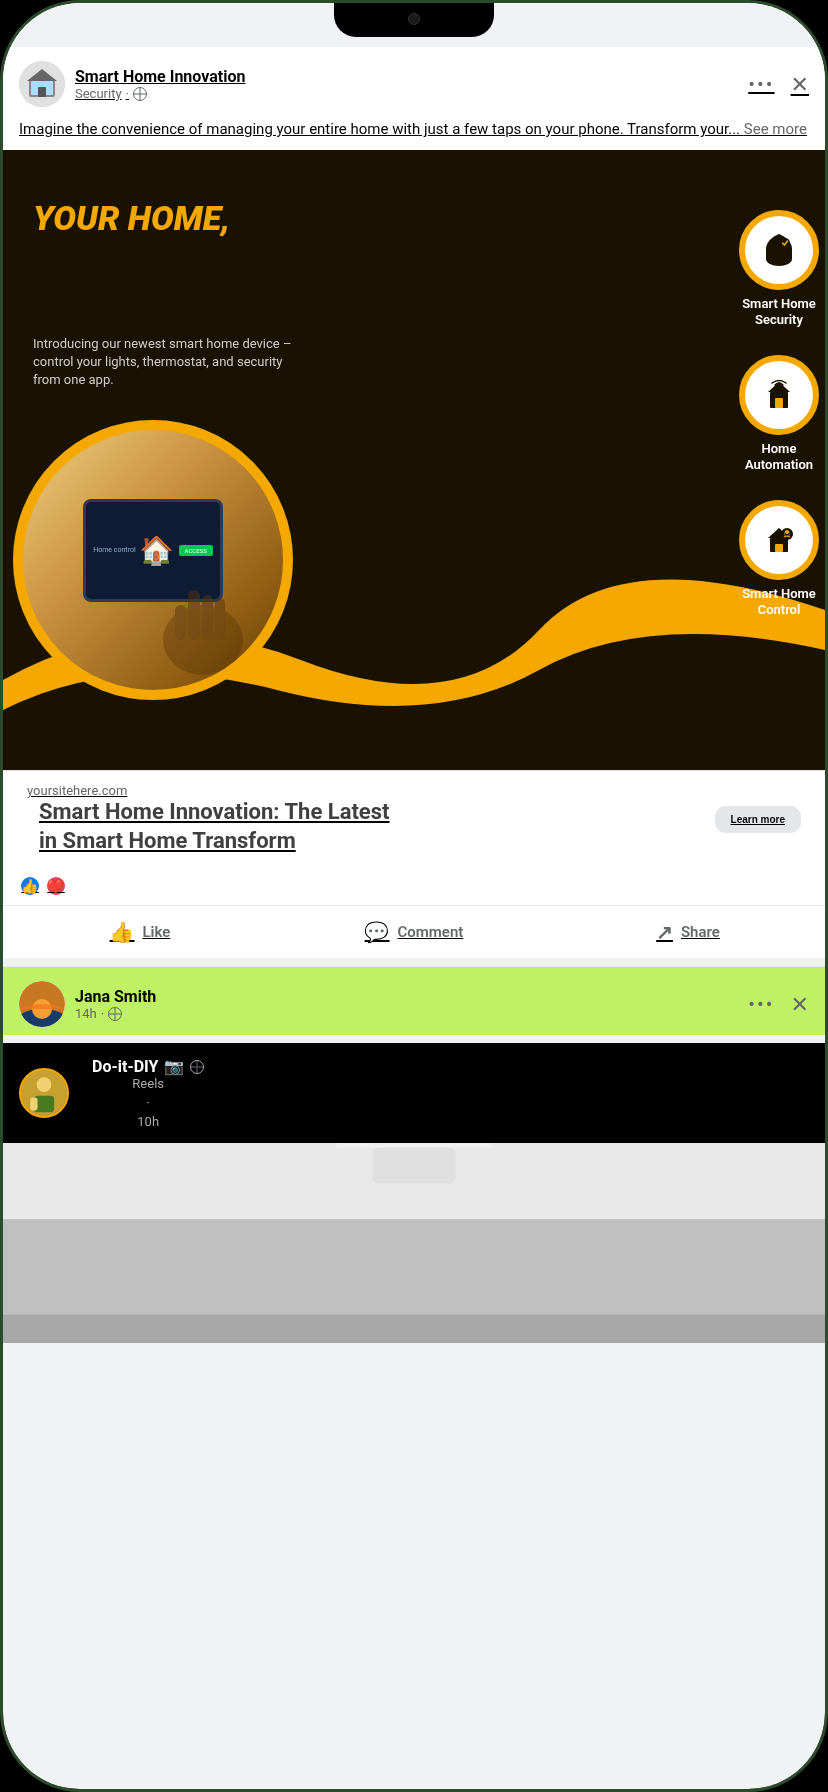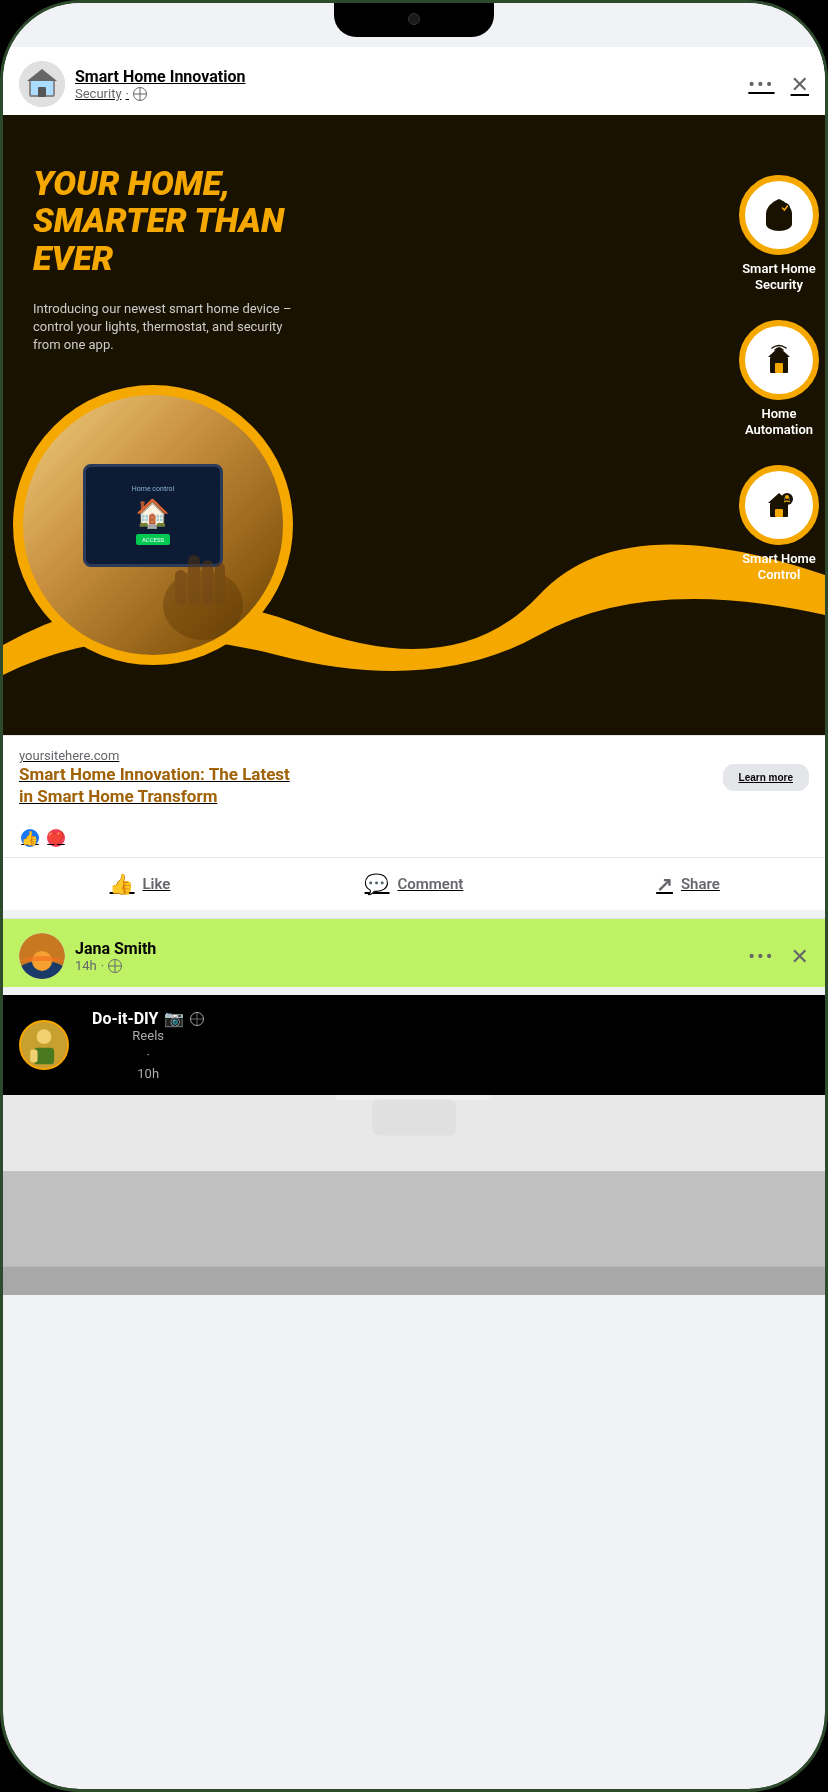--- a/index.html
+++ b/index.html
@@ -230,40 +230,41 @@
       color: #fff;
       text-align: center;
       font-weight: 600;
       line-height: 1.2;
     }
 
     
     .ad-footer {
       background: #fff;
       border-top: 1px solid #e4e6ea;
-      padding: 12px 16px;
+      padding: 12px 24px;
       display: flex;
       align-items: center;
       justify-content: space-between;
     }
 
     .ad-footer-left {
       flex: 1;
     }
 
     .ad-site-url {
       font-size: 13px;
       color: #65676b;
     }
 
     .ad-title {
-      font-size: 17px;
+      font-size: 22px;
       font-weight: 700;
-      color: #a16207;
+      color: #404040;
       line-height: 1.3;
+      margin-left: 12px;
     }
 
     .learn-more-btn {
       background: #e4e6ea;
       color: #050505;
       border: none;
       padding: 8px 16px;
       border-radius: 11px;
       font-size: 10px;
       font-weight: 600;
@@ -458,21 +459,20 @@
       overflow: hidden;
     }
 
     .tablet-visual {
       width: 140px;
       height: 103px;
       background: #0d1b35;
       border-radius: 8px;
       border: 3px solid #2a3a5a;
       display: flex;
-      flex-direction: column;
       align-items: center;
       justify-content: center;
       gap: 4px;
       position: relative;
       margin-top: -20px;
     }
 
     .tablet-top-text {
       font-size: 7px;
       color: #8ab4d0;
@@ -525,26 +525,29 @@
                 <span class="globe-icon"></span>
               </span>
             </div>
           </div>
           <div class="post-header-actions">
             <span class="dots-icon">•••</span>
             <span class="close-icon-btn">✕</span>
           </div>
         </div>
 
+        <div class="post-text">
+          <span>Imagine the convenience of managing your entire home with just a few taps on your phone. Transform your...</span>
+          <span class="see-more">See more</span>
+        </div>
 
         <div class="ad-creative">
 
           <div class="ad-headline">
             <span>YOUR HOME,</span><br>
-            <span>SMARTER THAN EVER</span>
           </div>
 
           <div class="ad-subtext">Introducing our newest smart home device – control your lights, thermostat, and security from one app.</div>
 
           <svg class="ad-wave-svg" viewBox="0 0 690 220" preserveAspectRatio="none" xmlns="http://www.w3.org/2000/svg">
             <path d="M0,220 L0,130 Q120,50 250,110 Q380,170 450,80 Q520,-10 690,60 L690,220 Z" fill="#f5a800"></path>
             <path d="M0,220 L0,160 Q100,100 230,140 Q360,180 450,120 Q540,60 690,100 L690,220 Z" fill="#1a1200"></path>
           </svg>
 
           <div class="hands-tablet">

